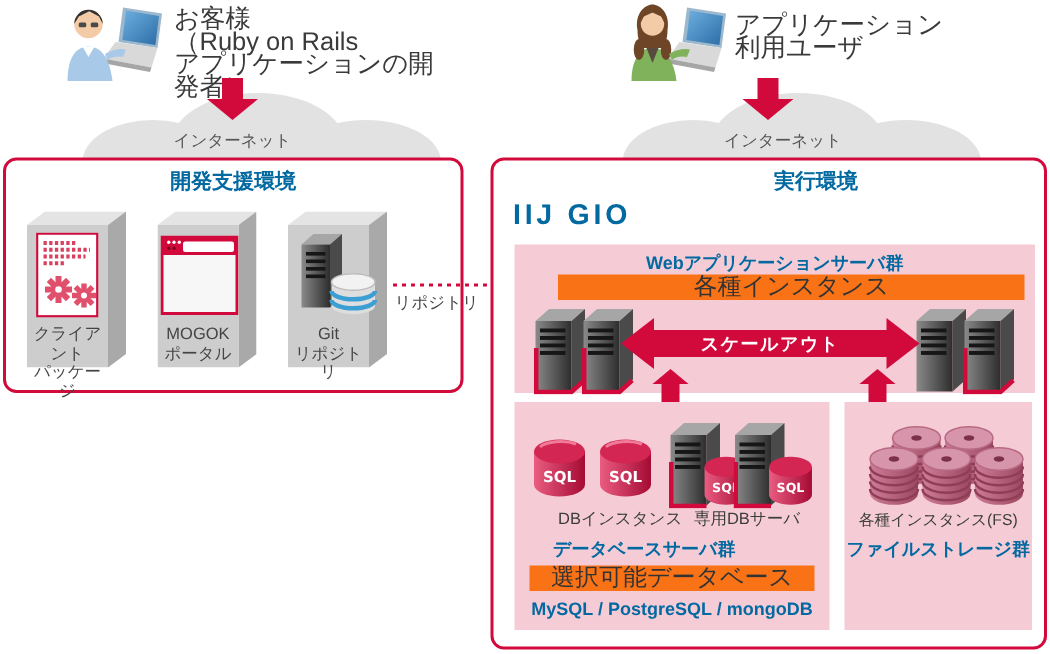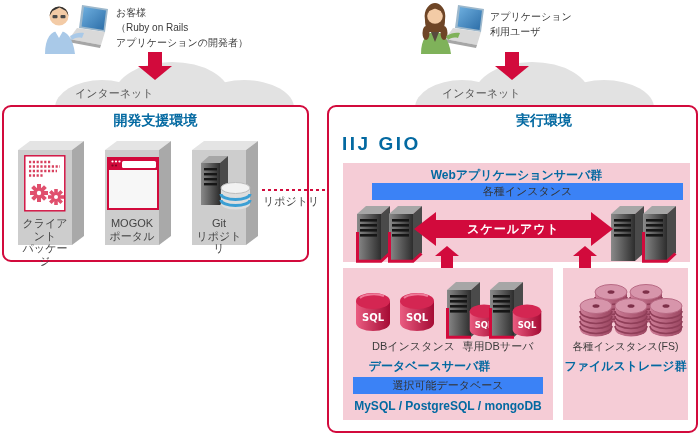--- a/index.html
+++ b/index.html
@@ -1,26 +1,26 @@
 <!DOCTYPE html>
 <html><head>
 <meta charset="utf-8">
 <style>
   html,body{margin:0;padding:0;background:#fff}
   .stage{position:relative;width:700px;height:436px;background:#fff;overflow:hidden;
          font-family:"Liberation Sans","DejaVu Sans",sans-serif;}
   .abs{position:absolute}
-  .lbl{color:#3a3a3a;font-size:10px;line-height:15px}
+  .lbl{color:#3a3a3a;font-size:17px;line-height:15px}
   .small{font-size:11px;color:#3c3c3c;line-height:13px}
   .redbold{color:#0369a1;font-weight:bold}
   .ctr{text-align:center}
   .box{position:absolute;background:#fff;border:2px solid #d20a3c;border-radius:9px;box-sizing:border-box}
   .panel{position:absolute;background:#f5ccd6}
-  .whitebar{position:absolute;background:#3b82f6;font-size:11px;color:#333;text-align:center;overflow:hidden;white-space:nowrap}
-  .cloudlabel{position:absolute;font-size:11px;color:#555;}
+  .whitebar{position:absolute;background:#f97316;font-size:16px;color:#333;text-align:center;overflow:hidden;white-space:nowrap}
+  .cloudlabel{position:absolute;font-size:11px;color:#555;text-align:center}
   .dotline{position:absolute;height:2px;background-image:repeating-linear-gradient(to right,#d20a3c 0 3px,transparent 3px 6px)}
   .tri-right{width:0;height:0;border-left:9px solid #d20a3c;border-top:6px solid transparent;border-bottom:6px solid transparent}
   .darrow .shaft{width:14px;height:14px;background:#d20a3c;margin:0 auto}
   .darrow .head{width:0;height:0;border-left:17px solid transparent;border-right:17px solid transparent;border-top:14px solid #d20a3c}
   .varrow .up{width:0;height:0;border-left:12px solid transparent;border-right:12px solid transparent;border-bottom:10px solid #d20a3c}
   .varrow .vshaft{width:12px;height:13px;background:#d20a3c;margin:0 auto}
   .varrow .down{width:0;height:0;border-left:12px solid transparent;border-right:12px solid transparent;border-top:10px solid #d20a3c}
   .scaleout .lhead{position:absolute;left:0;top:0;width:0;height:0;border-right:22px solid #d20a3c;border-top:17px solid transparent;border-bottom:17px solid transparent}
   .scaleout .rhead{position:absolute;right:0;top:0;width:0;height:0;border-left:22px solid #d20a3c;border-top:17px solid transparent;border-bottom:17px solid transparent}
   .scaleout .body{position:absolute;left:21px;right:21px;top:8px;height:18px;background:#d20a3c;

